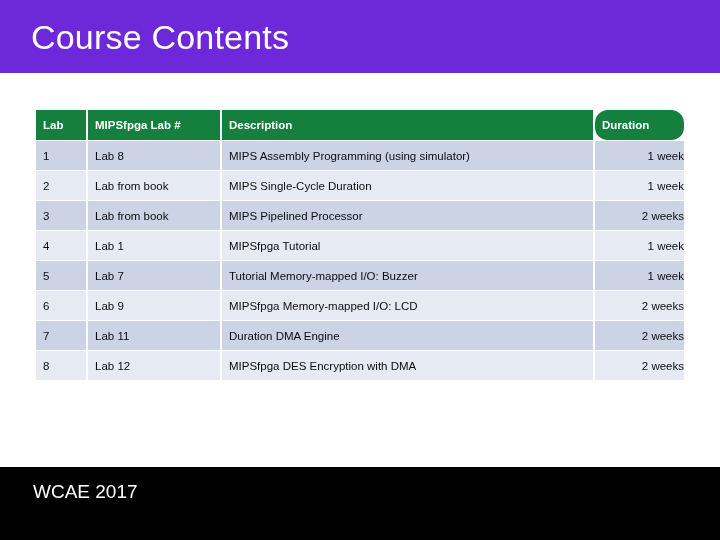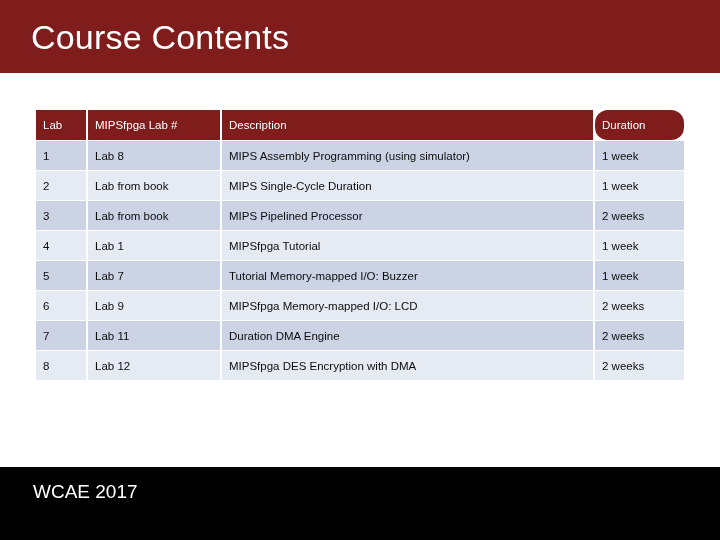--- a/index.html
+++ b/index.html
@@ -22,21 +22,21 @@
     background: #ffffff;
   }
 
   
   .title-banner {
     position: absolute;
     left: 0;
     top: 0;
     width: 720px;
     height: 73px;
-    background: #7f1d1d;
+    background: #6d28d9;
   }
   .slide-title {
     position: absolute;
     left: 31px;
     top: 16px;
     font-size: 34px;
     line-height: 42px;
     color: #ffffff;
     font-weight: 400;
     letter-spacing: 0.2px;
@@ -56,23 +56,23 @@
     width: 648px;
     table-layout: fixed;
     font-size: 11.5px;
   }
   table.contents-table col.c-lab      { width: 52px; }
   table.contents-table col.c-labnum   { width: 134px; }
   table.contents-table col.c-desc     { width: 373px; }
   table.contents-table col.c-duration { width: 89px; }
 
   thead th {
-    background: #7f1d1d;
-    color: #ffffff;
-    font-weight: normal;
+    background: #15803d;
+    color: #ffffff;
+    font-weight: bold;
     font-size: 11.5px;
     text-align: left;
     height: 30px;
     padding: 0 8px 0 7px;
     border-right: 2px solid #ffffff;
     border-bottom: 1px solid #ffffff;
     vertical-align: middle;
     white-space: nowrap;
     overflow: hidden;
   }
@@ -82,21 +82,21 @@
     height: 29px;
     padding: 0 0 0 7px;
     color: #0d0d0d;
     font-size: 11.5px;
     vertical-align: middle;
     border-right: 2px solid #ffffff;
     border-bottom: 1px solid #ffffff;
     white-space: nowrap;
     overflow: hidden;
   }
-  tbody td.last { border-right: none; }
+  tbody td.last { border-right: none; text-align: right; }
 
   tbody tr.odd td  { background: #CBD3E5; }
   tbody tr.even td { background: #E6EAF3; }
   tbody tr.last-row td { border-bottom: none; }
 
   
   .footer-banner {
     position: absolute;
     left: 0;
     top: 467px;

